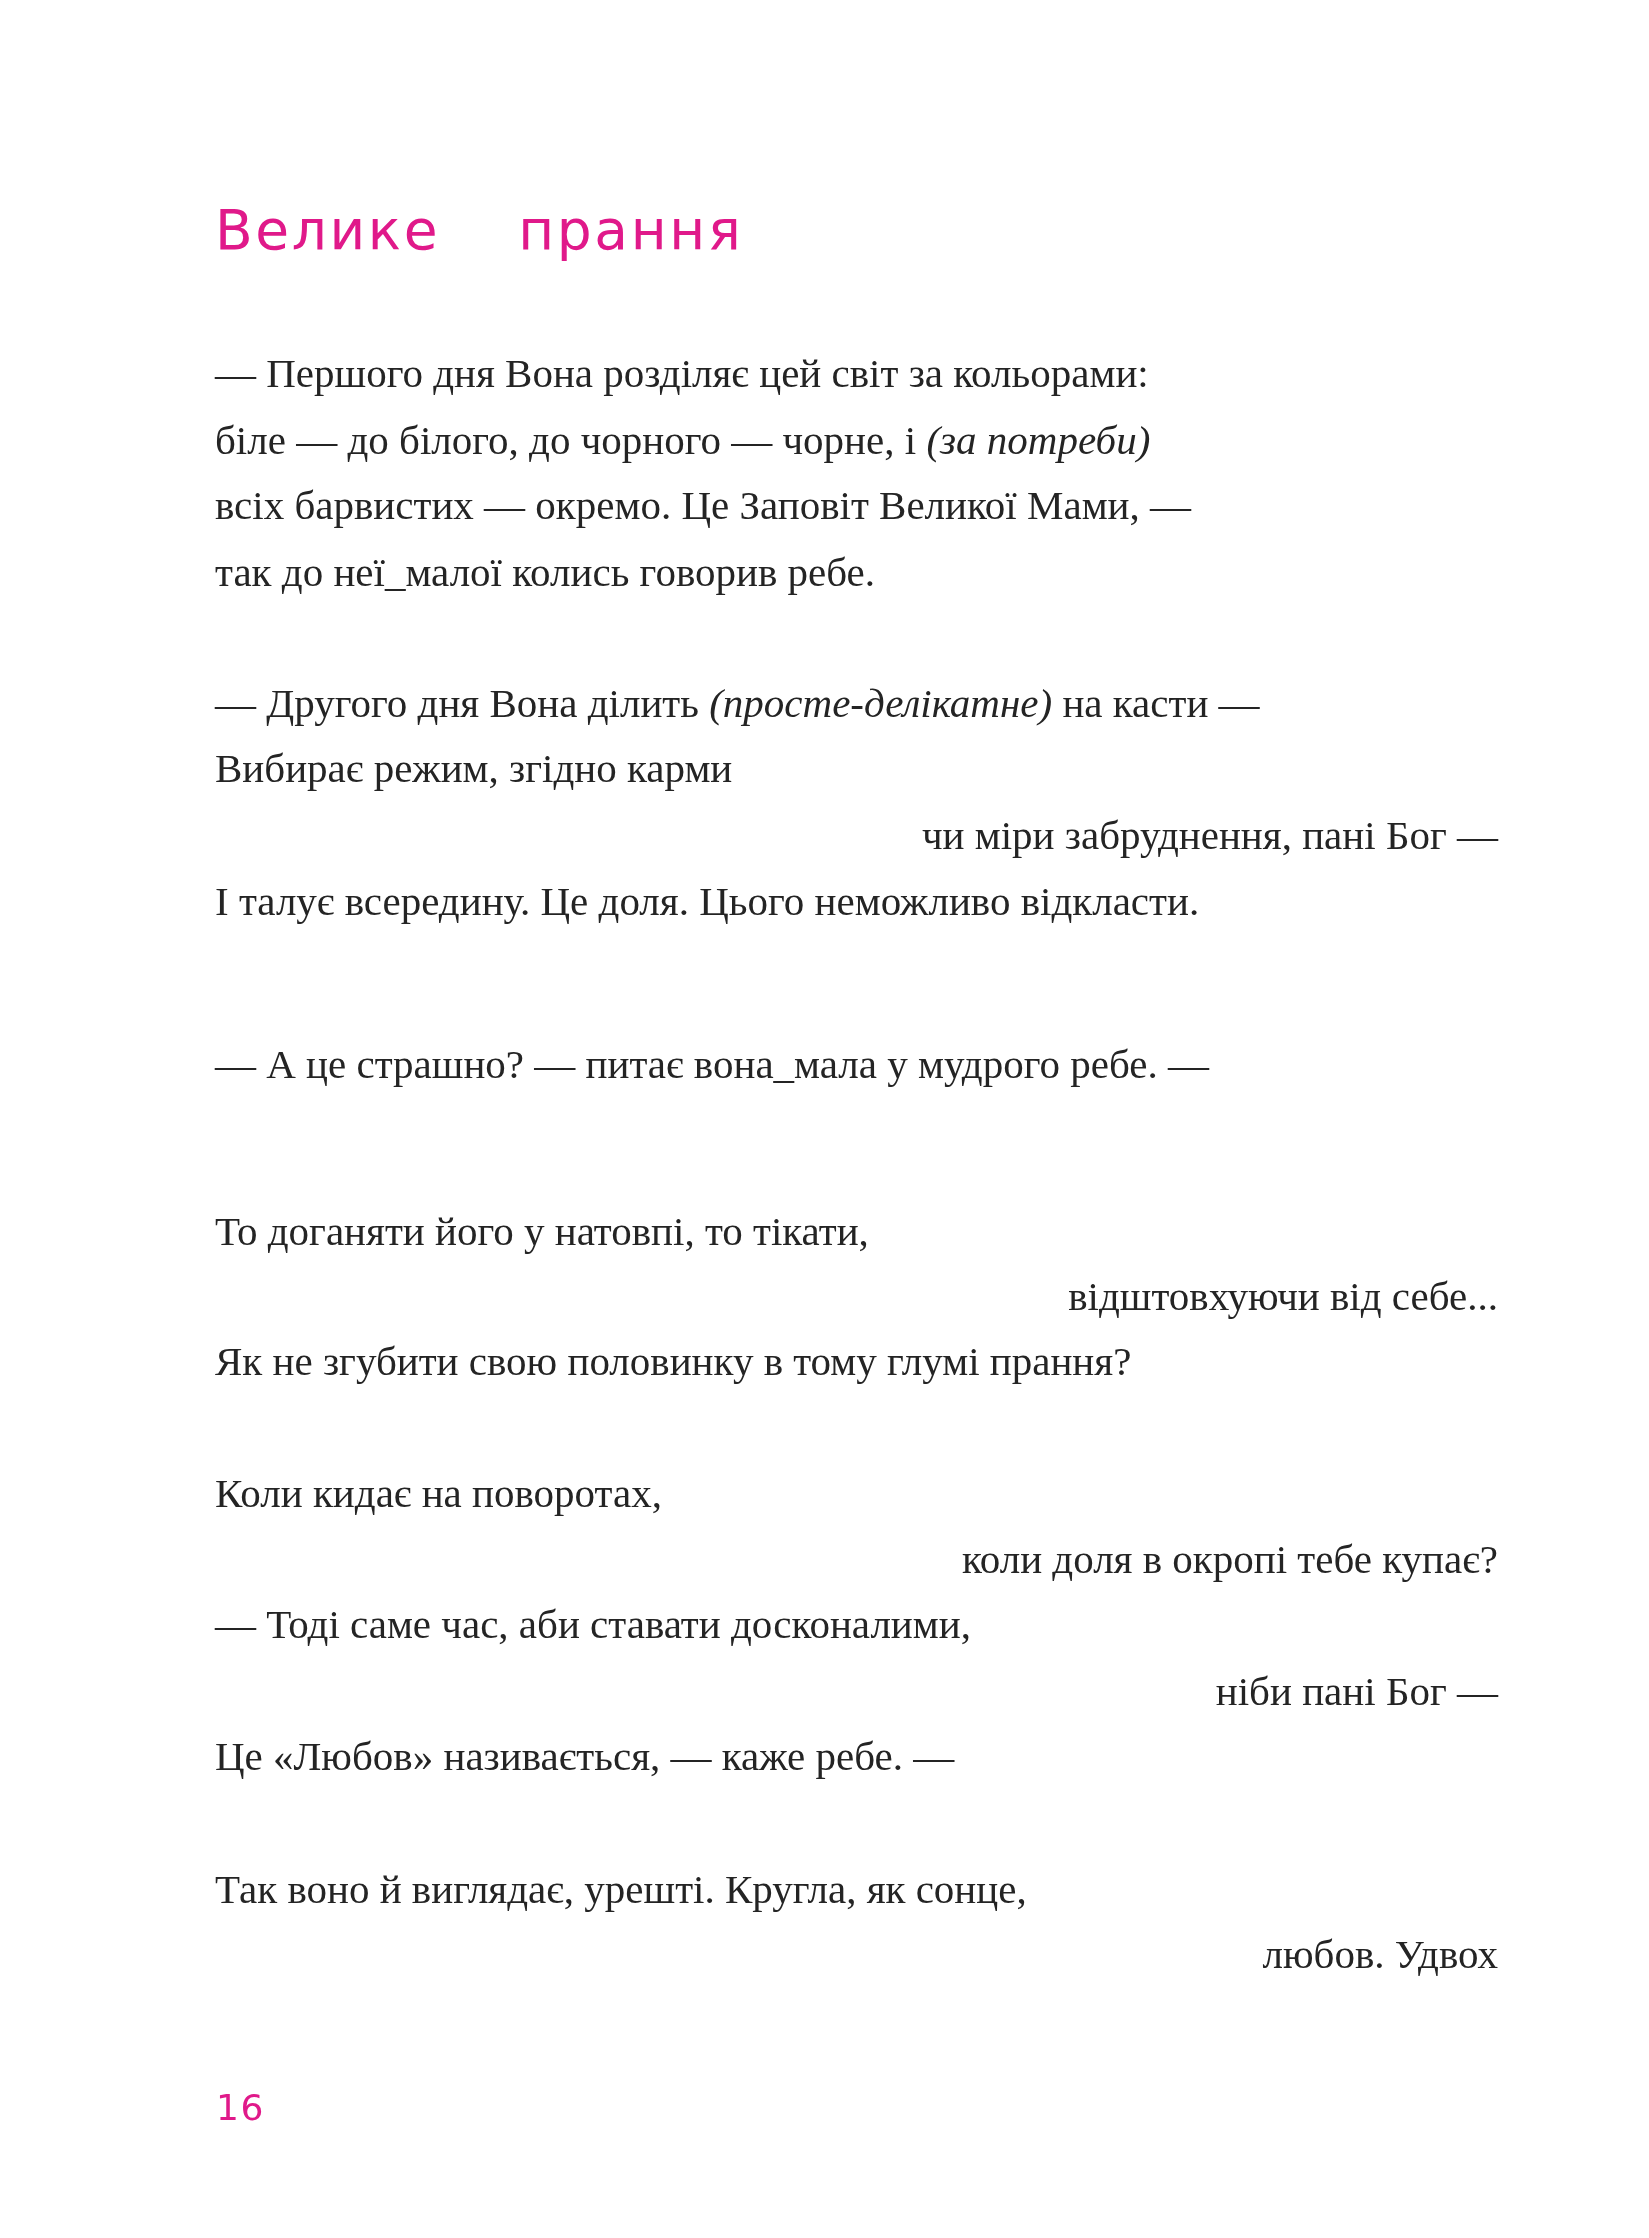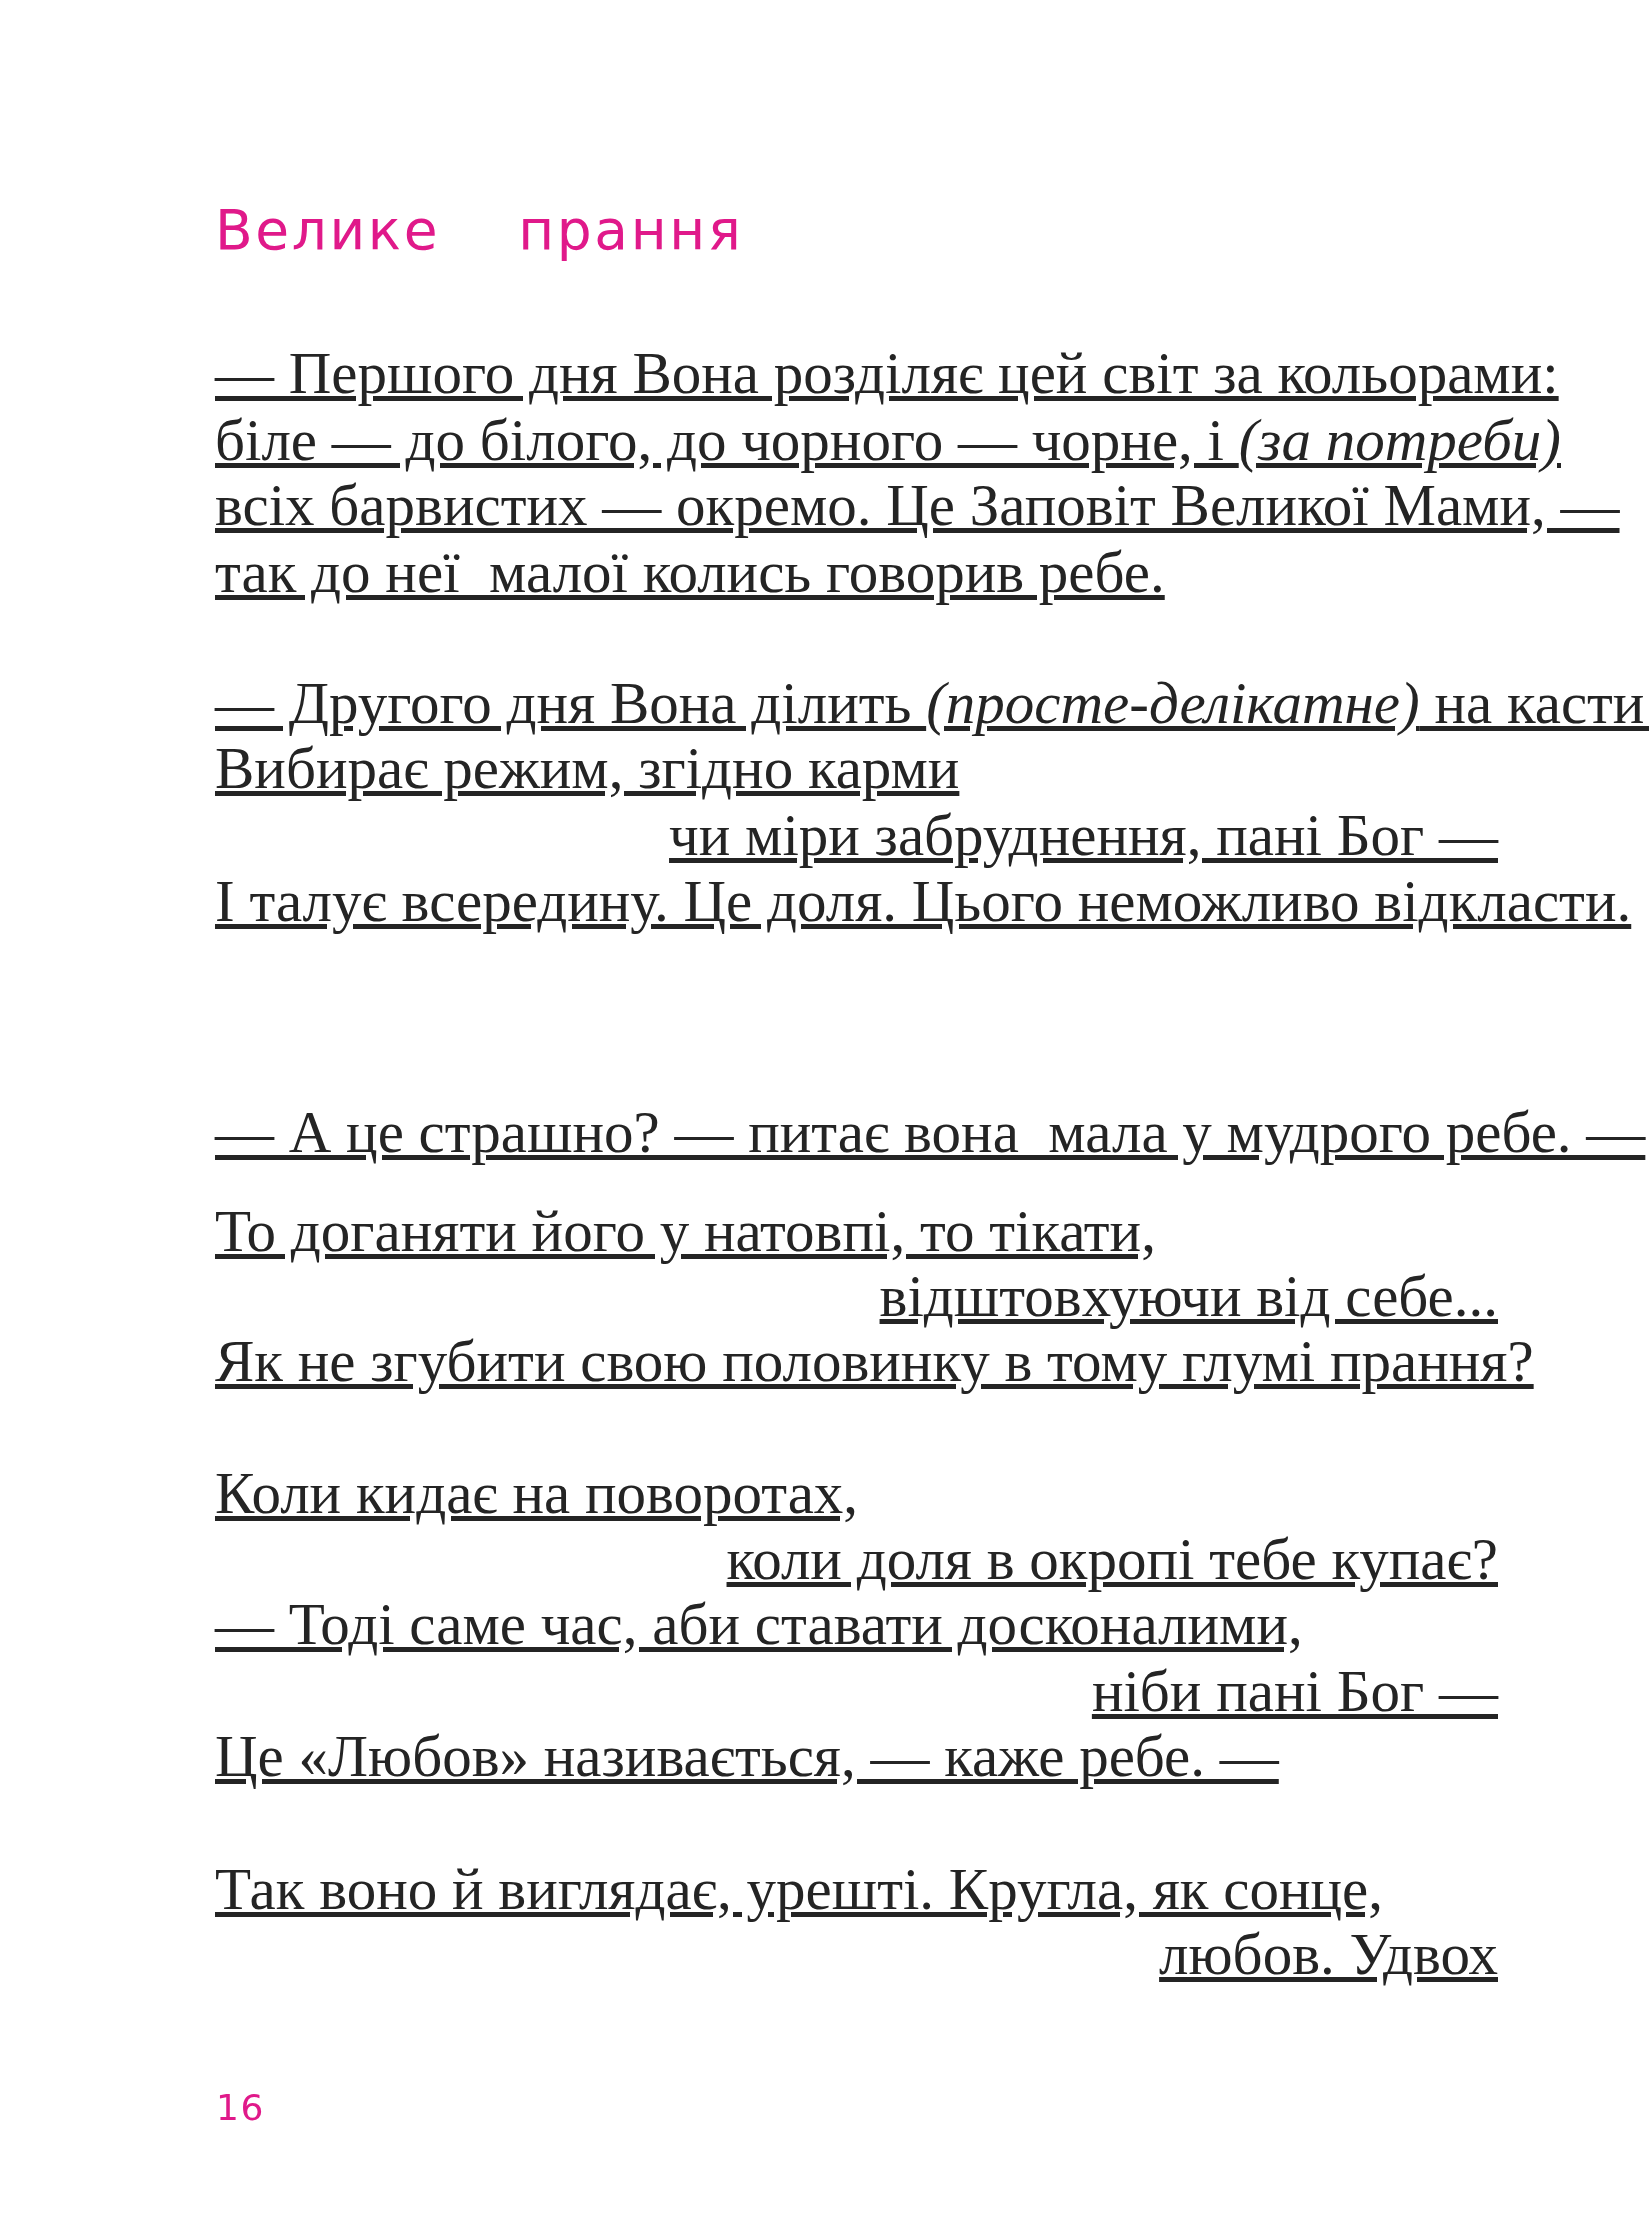--- a/index.html
+++ b/index.html
@@ -8,22 +8,22 @@
     .title {
       position: absolute; left: 215px; top: 196px;
       font-family: "DejaVu Sans", sans-serif;
       font-size: 55px; line-height: 69px;
       letter-spacing: 2.6px; word-spacing: 19px;
       color: #E0198A; white-space: pre; margin: 0; font-weight: normal;
     }
     .line {
       position: absolute;
       font-family: "Liberation Serif", serif;
-      font-size: 59px; line-height: 55px;
-      color: #242424; white-space: pre; text-decoration: underline;
+      font-size: 41px; line-height: 55px;
+      color: #242424; white-space: pre;
     }
     .l { left: 215px; }
     .r { right: 151px; text-align: center; }
     .line i { font-style: italic; }
     .pagenum {
       position: absolute; left: 216px; top: 2087px;
       font-family: "DejaVu Sans", sans-serif;
       font-size: 36px; line-height: 41px; letter-spacing: 1.7px;
       color: #E0198A;
     }
@@ -38,21 +38,21 @@
   <div class="line l" style="top:346px">— Першого дня Вона розділяє цей світ за кольорами:</div>
   <div class="line l" style="top:413px"><span>біле — до білого, до чорного — чорне, і </span><i>(за потреби)</i><span></span></div>
   <div class="line l" style="top:478px">всіх барвистих — окремо. Це Заповіт Великої Мами, —</div>
   <div class="line l" style="top:545px">так до неї_малої колись говорив ребе.</div>
 
   <div class="line l" style="top:676px"><span>— Другого дня Вона ділить </span><i>(просте-делікатне)</i><span> на касти —</span></div>
   <div class="line l" style="top:741px">Вибирає режим, згідно карми</div>
   <div class="line r" style="top:808px">чи міри забруднення, пані Бог —</div>
   <div class="line l" style="top:874px">І талує всередину. Це доля. Цього неможливо відкласти.</div>
 
-  <div class="line l" style="top:1105px">— А це страшно? — питає вона_мала у мудрого ребе. —</div>
+  <div class="line l" style="top:1037px">— А це страшно? — питає вона_мала у мудрого ребе. —</div>
   <div class="line l" style="top:1204px">То доганяти його у натовпі, то тікати,</div>
   <div class="line r" style="top:1269px">відштовхуючи від себе...</div>
   <div class="line l" style="top:1334px">Як не згубити свою половинку в тому глумі прання?</div>
 
   <div class="line l" style="top:1466px">Коли кидає на поворотах,</div>
   <div class="line r" style="top:1532px">коли доля в окропі тебе купає?</div>
   <div class="line r" style="top:1664px">ніби пані Бог —</div>
   <div class="line l" style="top:1597px">— Тоді саме час, аби ставати досконалими,</div>
   <div class="line l" style="top:1729px">Це «Любов» називається, — каже ребе. —</div>
   <div class="line l" style="top:1862px">Так воно й виглядає, урешті. Кругла, як сонце,</div>

